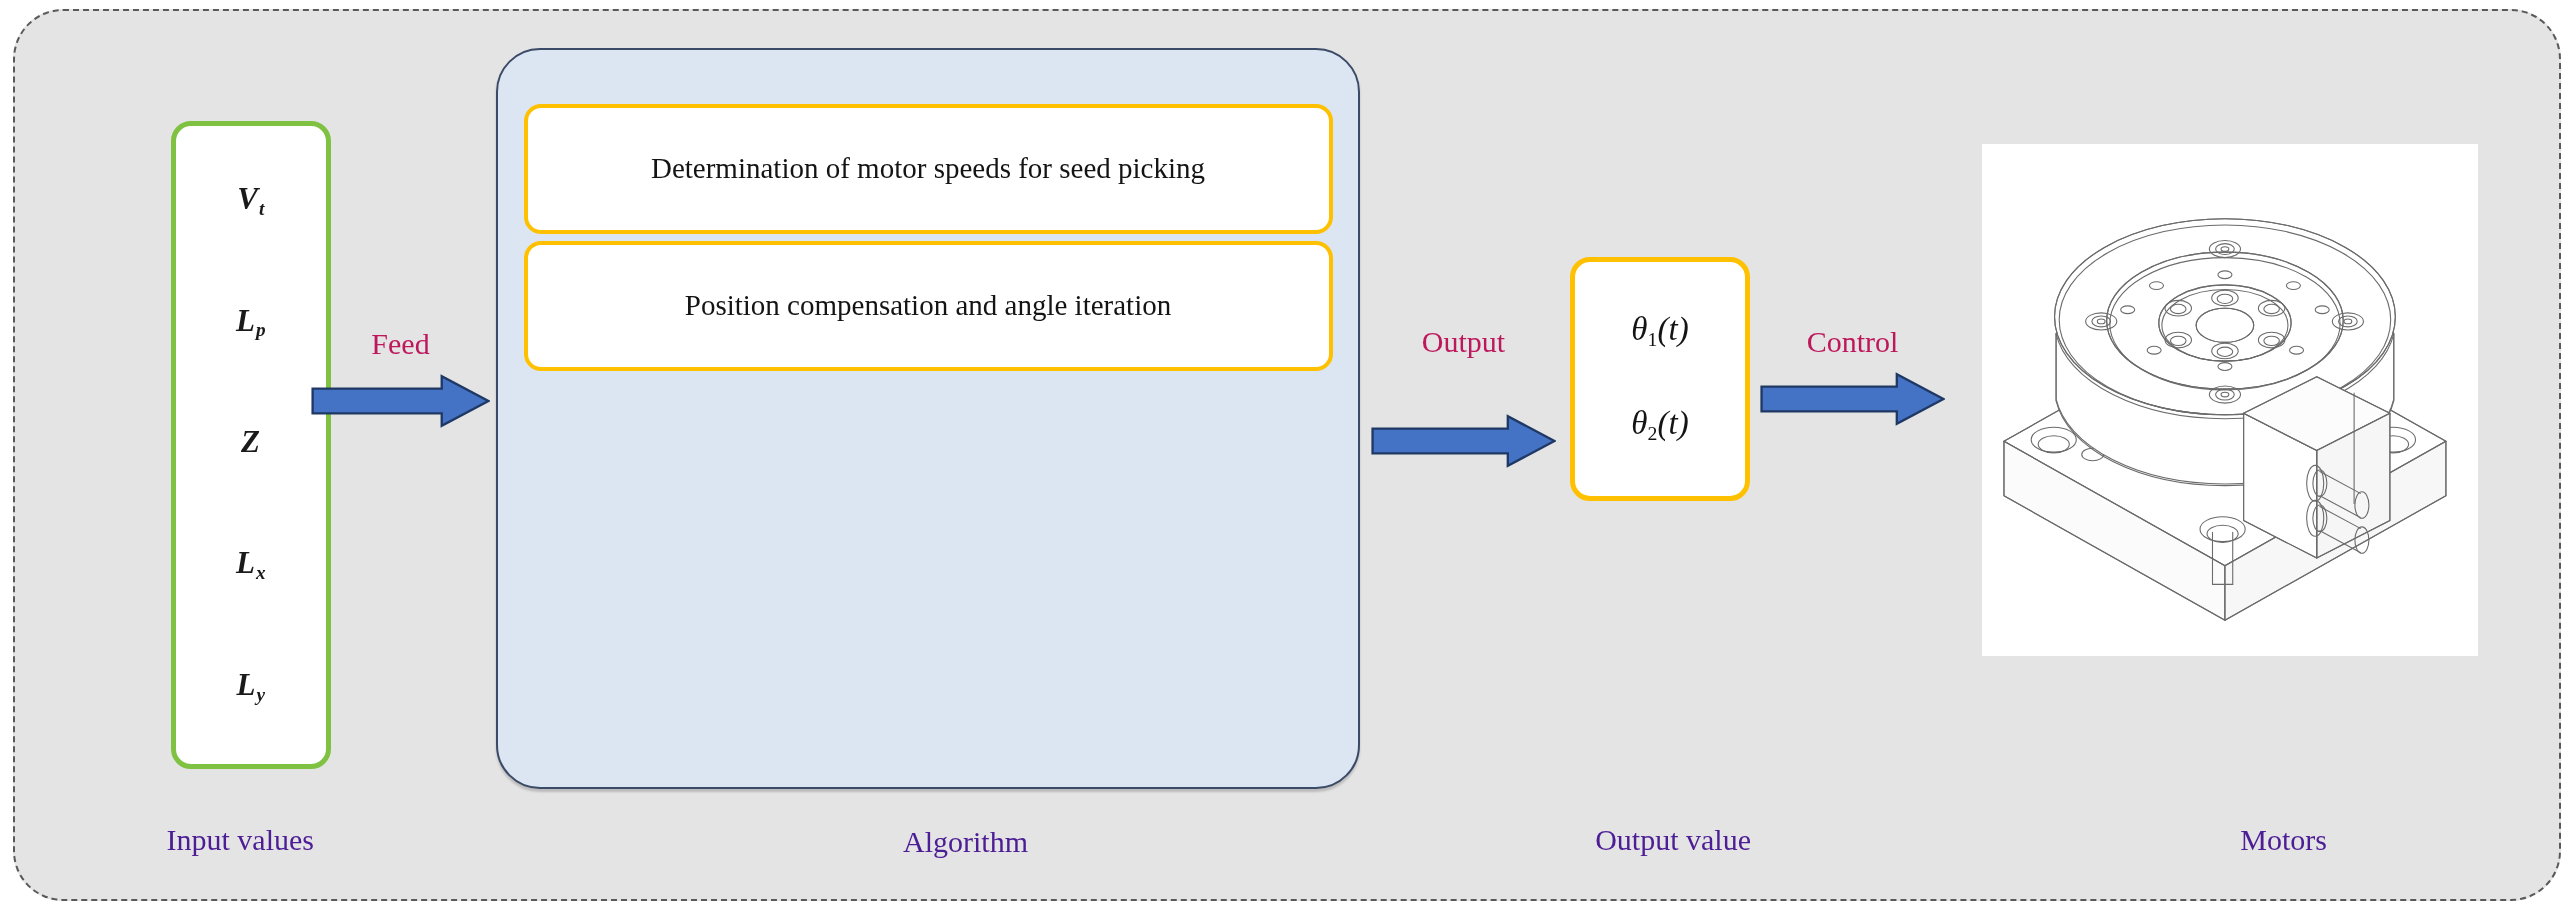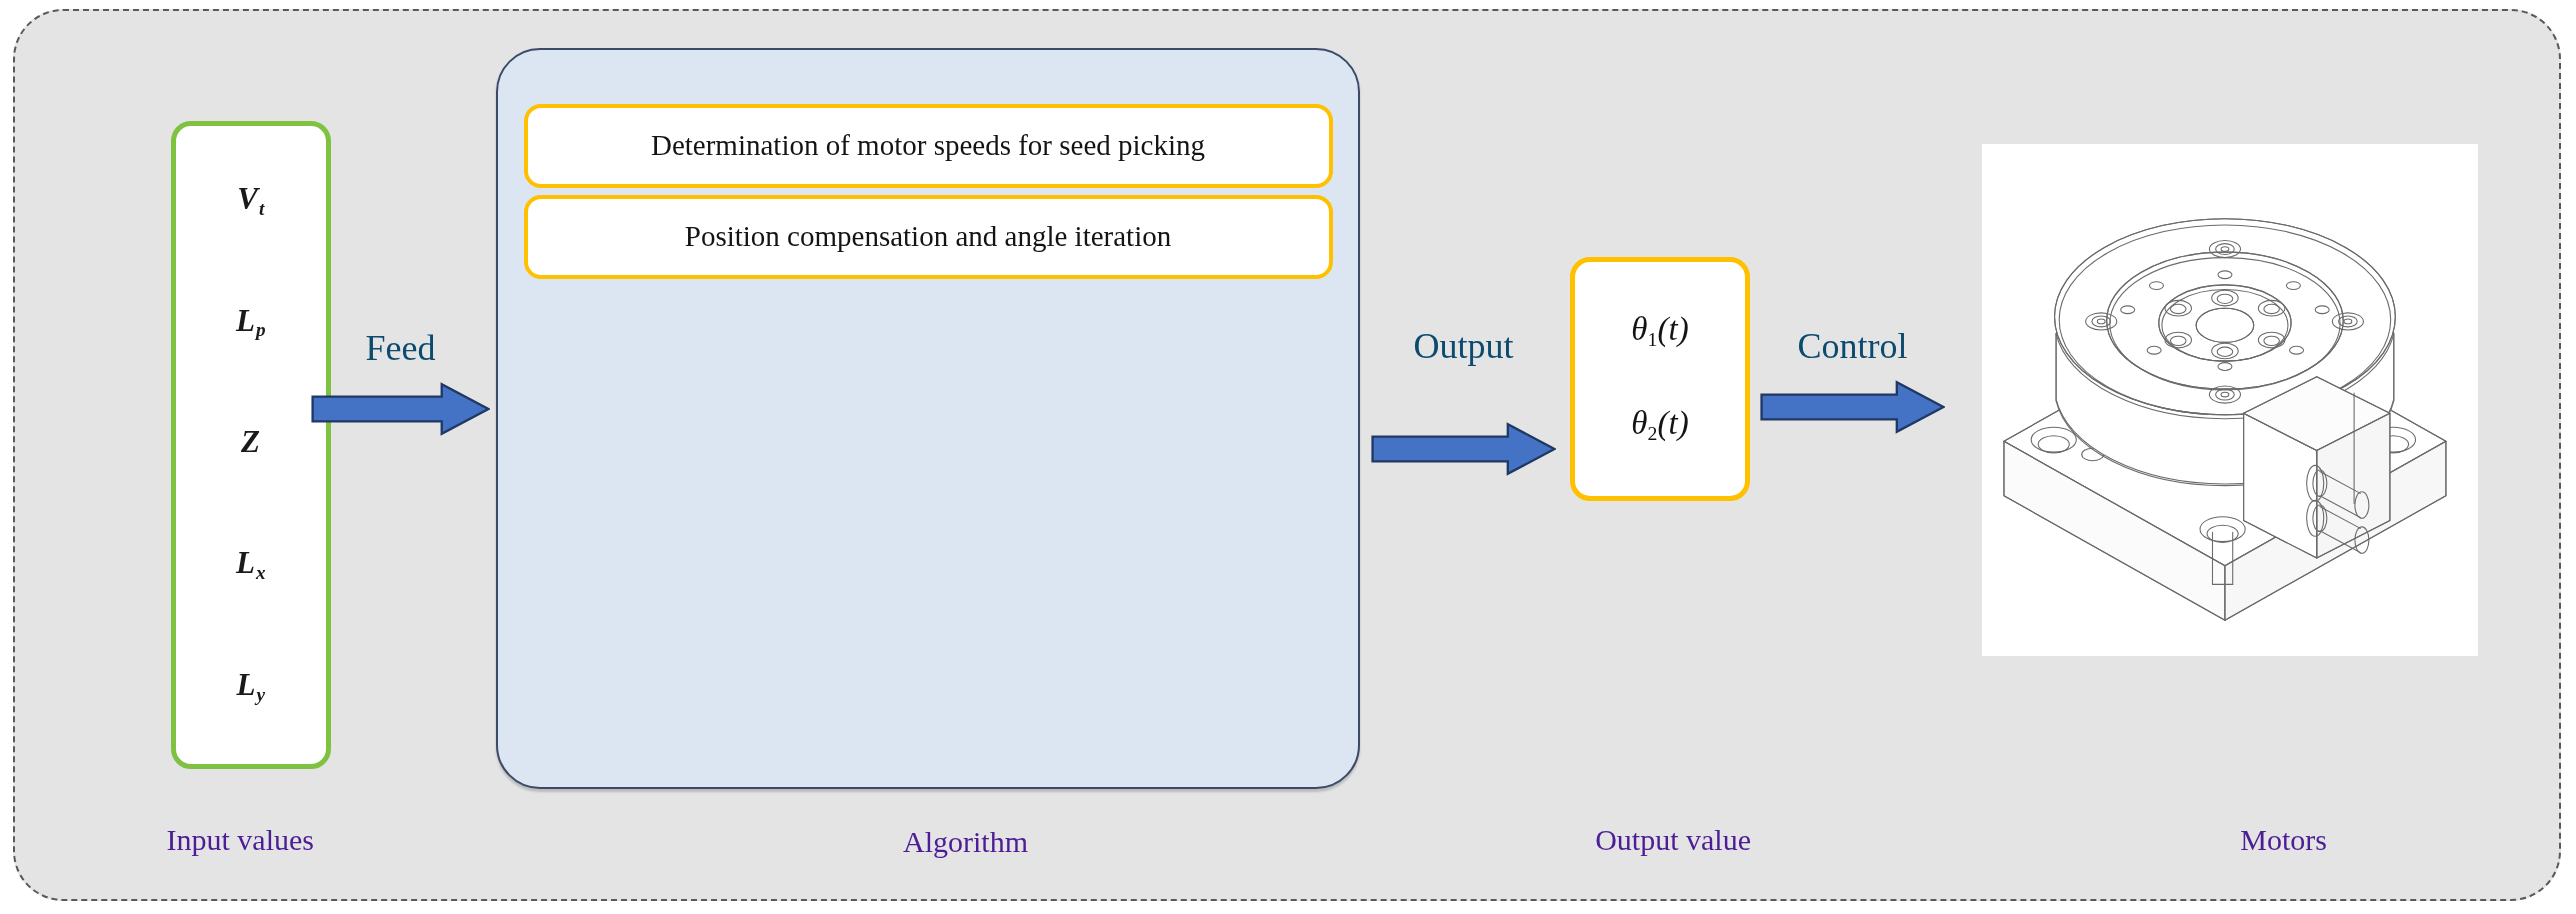--- a/index.html
+++ b/index.html
@@ -28,21 +28,21 @@
   .var{
     font-family:"Liberation Serif",serif;
     font-style:italic;font-weight:700;font-size:31px;color:#1a1a1a;
     line-height:1;letter-spacing:0.4px;white-space:nowrap;
   }
   .var sub{font-size:.62em;font-style:italic;font-weight:700;vertical-align:-0.30em;margin-left:0.8px;}
 
   
   .arrow-group{position:absolute;display:flex;flex-direction:column;align-items:center;}
   .arrow-label{
-    font-family:"Liberation Serif",serif;font-size:36px;color:#0c4a6e;
+    font-family:"Liberation Serif",serif;font-size:30px;color:#be185d;
     margin-bottom:12px;white-space:nowrap;
   }
   .arrow-svg{display:block;}
 
   
   .algo-panel{
     position:absolute;left:496px;top:48px;width:864px;height:741px;
     background:#dce6f2;border:2.3px solid #3b4a66;border-radius:44px;
     box-sizing:border-box;
     display:flex;flex-direction:column;align-items:center;
@@ -51,21 +51,21 @@
   }
   .algo-box{
     width:809px;background:#ffffff;border:4.7px solid #ffc000;border-radius:17px;
     box-sizing:border-box;
     display:flex;align-items:center;justify-content:center;text-align:center;
     font-family:"Liberation Serif",serif;font-size:29px;color:#141414;
     line-height:1.28;padding:4.7px 20px;
     margin-bottom:7px;
   }
   .algo-box.h2{height:132px;}
-  .algo-box.h1{height:84px;}
+  .algo-box.h1{height:130px;}
   .algo-box:last-child{margin-bottom:4px;}
 
   
   .output-box{
     position:absolute;left:1570px;top:257px;width:180px;height:244px;
     background:#ffffff;border:5.4px solid #ffc000;border-radius:20px;
     box-sizing:border-box;
     display:flex;flex-direction:column;align-items:center;justify-content:space-around;
     padding:23px 0;
   }

